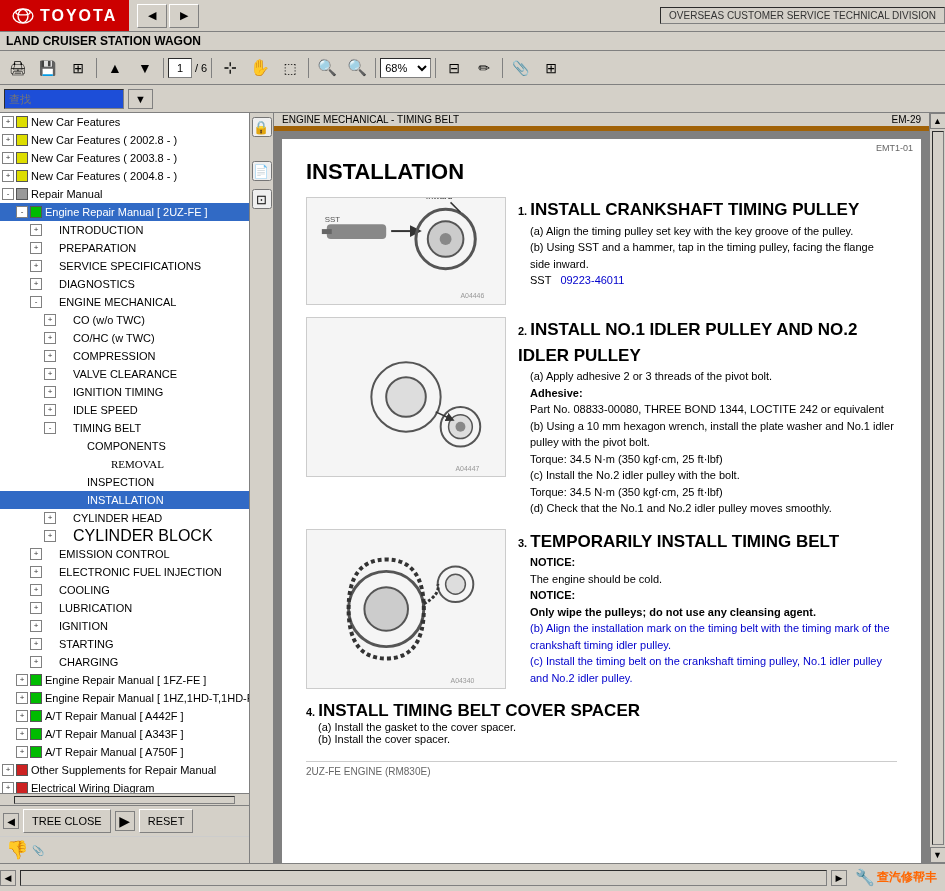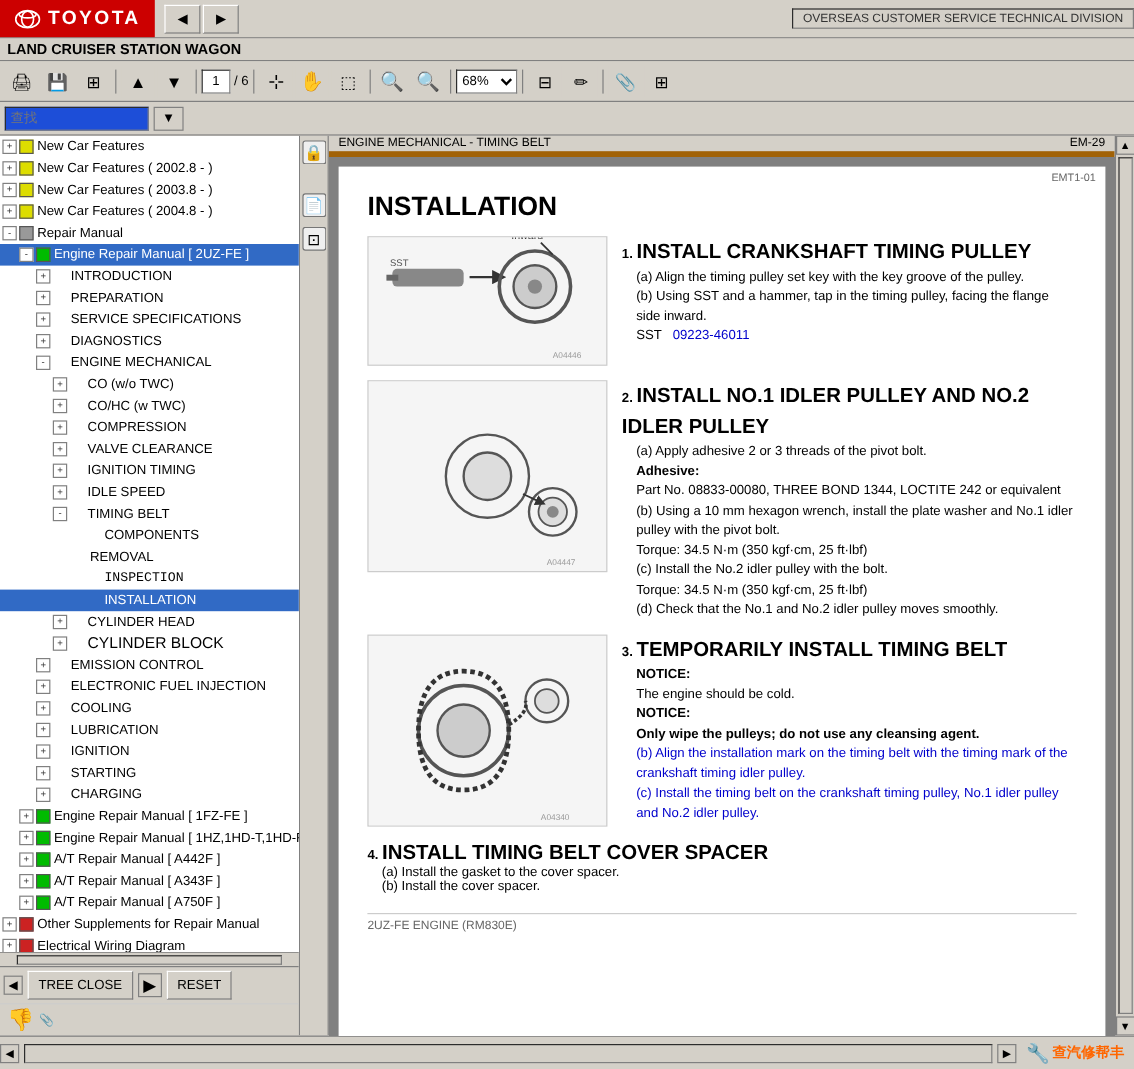--- a/index.html
+++ b/index.html
@@ -220,44 +220,44 @@
         <div class="tree-item" style="padding-left: 44px;">
           <span style="width:12px;height:12px;border:1px solid #808080;background:white;display:inline-flex;align-items:center;justify-content:center;font-size:8px;margin-right:2px;flex-shrink:0;cursor:pointer;color:#333;">-</span>
           <span style="width:12px;display:inline-block;margin-right:3px;"></span>
           <span style="font-size:11px;">TIMING BELT</span>
         </div>
         <div class="tree-item" style="padding-left: 58px;">
           <span style="width:12px;display:inline-block;margin-right:2px;"></span>
           <span style="width:12px;display:inline-block;margin-right:3px;"></span>
           <span style="font-size:11px;">COMPONENTS</span>
         </div>
-        <div class="tree-item" style="padding-left: 46px;">
+        <div class="tree-item" style="padding-left: 82px; font-family: Liberation Serif, serif;">
           <span style="width:12px;display:inline-block;margin-right:2px;"></span>
           <span style="width:12px;display:inline-block;margin-right:3px;"></span>
           <span style="font-size:11px;">REMOVAL</span>
         </div>
         <div class="tree-item" style="padding-left: 58px;">
           <span style="width:12px;display:inline-block;margin-right:2px;"></span>
           <span style="width:12px;display:inline-block;margin-right:3px;"></span>
-          <span style="font-size:11px;font-family:Liberation Mono, monospace;">INSPECTION</span>
+          <span style="font-size:11px;">INSPECTION</span>
         </div>
         <div class="tree-item" style="padding-left: 58px; background: rgb(49, 106, 197); color: white;">
           <span style="width:12px;display:inline-block;margin-right:2px;"></span>
           <span style="width:12px;display:inline-block;margin-right:3px;"></span>
           <span style="font-size:11px;">INSTALLATION</span>
         </div>
         <div class="tree-item" style="padding-left: 44px;">
           <span style="width:12px;height:12px;border:1px solid #808080;background:white;display:inline-flex;align-items:center;justify-content:center;font-size:8px;margin-right:2px;flex-shrink:0;cursor:pointer;color:#333;">+</span>
           <span style="width:12px;display:inline-block;margin-right:3px;"></span>
           <span style="font-size:11px;">CYLINDER HEAD</span>
         </div>
         <div class="tree-item" style="padding-left: 44px;">
           <span style="width:12px;height:12px;border:1px solid #808080;background:white;display:inline-flex;align-items:center;justify-content:center;font-size:8px;margin-right:2px;flex-shrink:0;cursor:pointer;color:#333;">+</span>
           <span style="width:12px;display:inline-block;margin-right:3px;"></span>
-          <span style="font-size:13px;">CYLINDER BLOCK</span>
+          <span style="font-size:16px;">CYLINDER BLOCK</span>
         </div>
         <div class="tree-item" style="padding-left: 30px;">
           <span style="width:12px;height:12px;border:1px solid #808080;background:white;display:inline-flex;align-items:center;justify-content:center;font-size:8px;margin-right:2px;flex-shrink:0;cursor:pointer;color:#333;">+</span>
           <span style="width:12px;display:inline-block;margin-right:3px;"></span>
           <span style="font-size:11px;">EMISSION CONTROL</span>
         </div>
         <div class="tree-item" style="padding-left: 30px;">
           <span style="width:12px;height:12px;border:1px solid #808080;background:white;display:inline-flex;align-items:center;justify-content:center;font-size:8px;margin-right:2px;flex-shrink:0;cursor:pointer;color:#333;">+</span>
           <span style="width:12px;display:inline-block;margin-right:3px;"></span>
           <span style="font-size:11px;">ELECTRONIC FUEL INJECTION</span>

